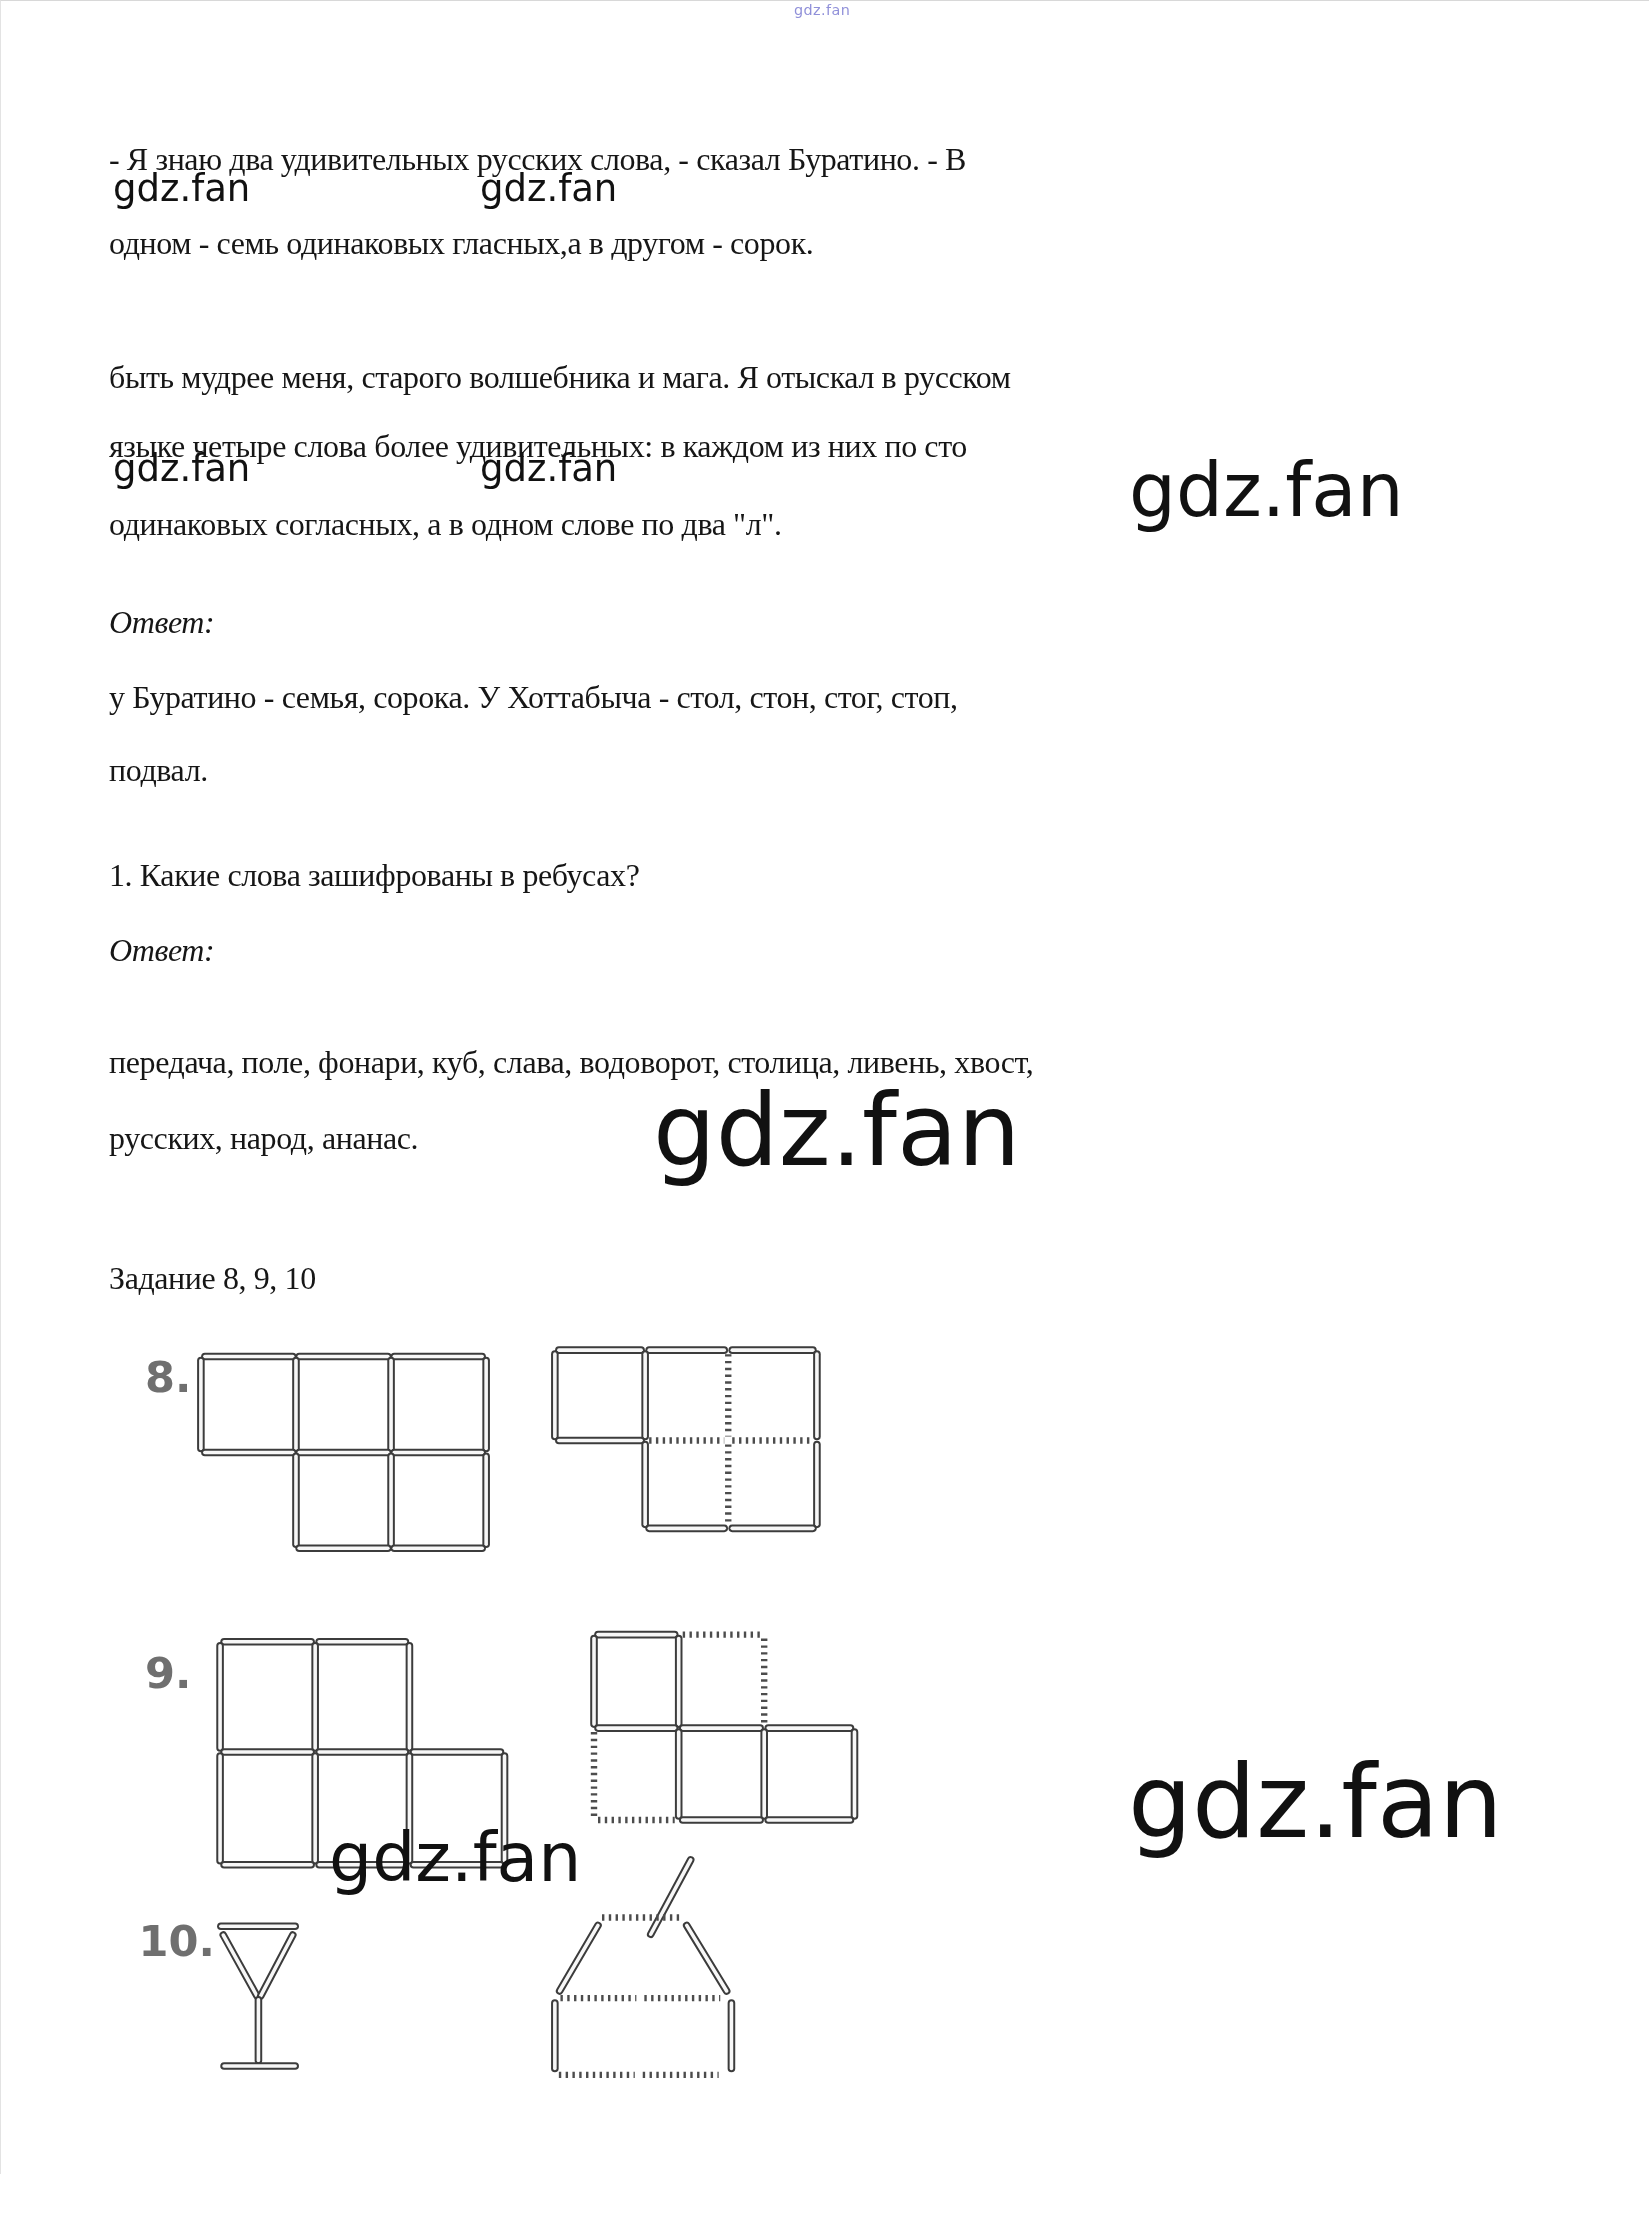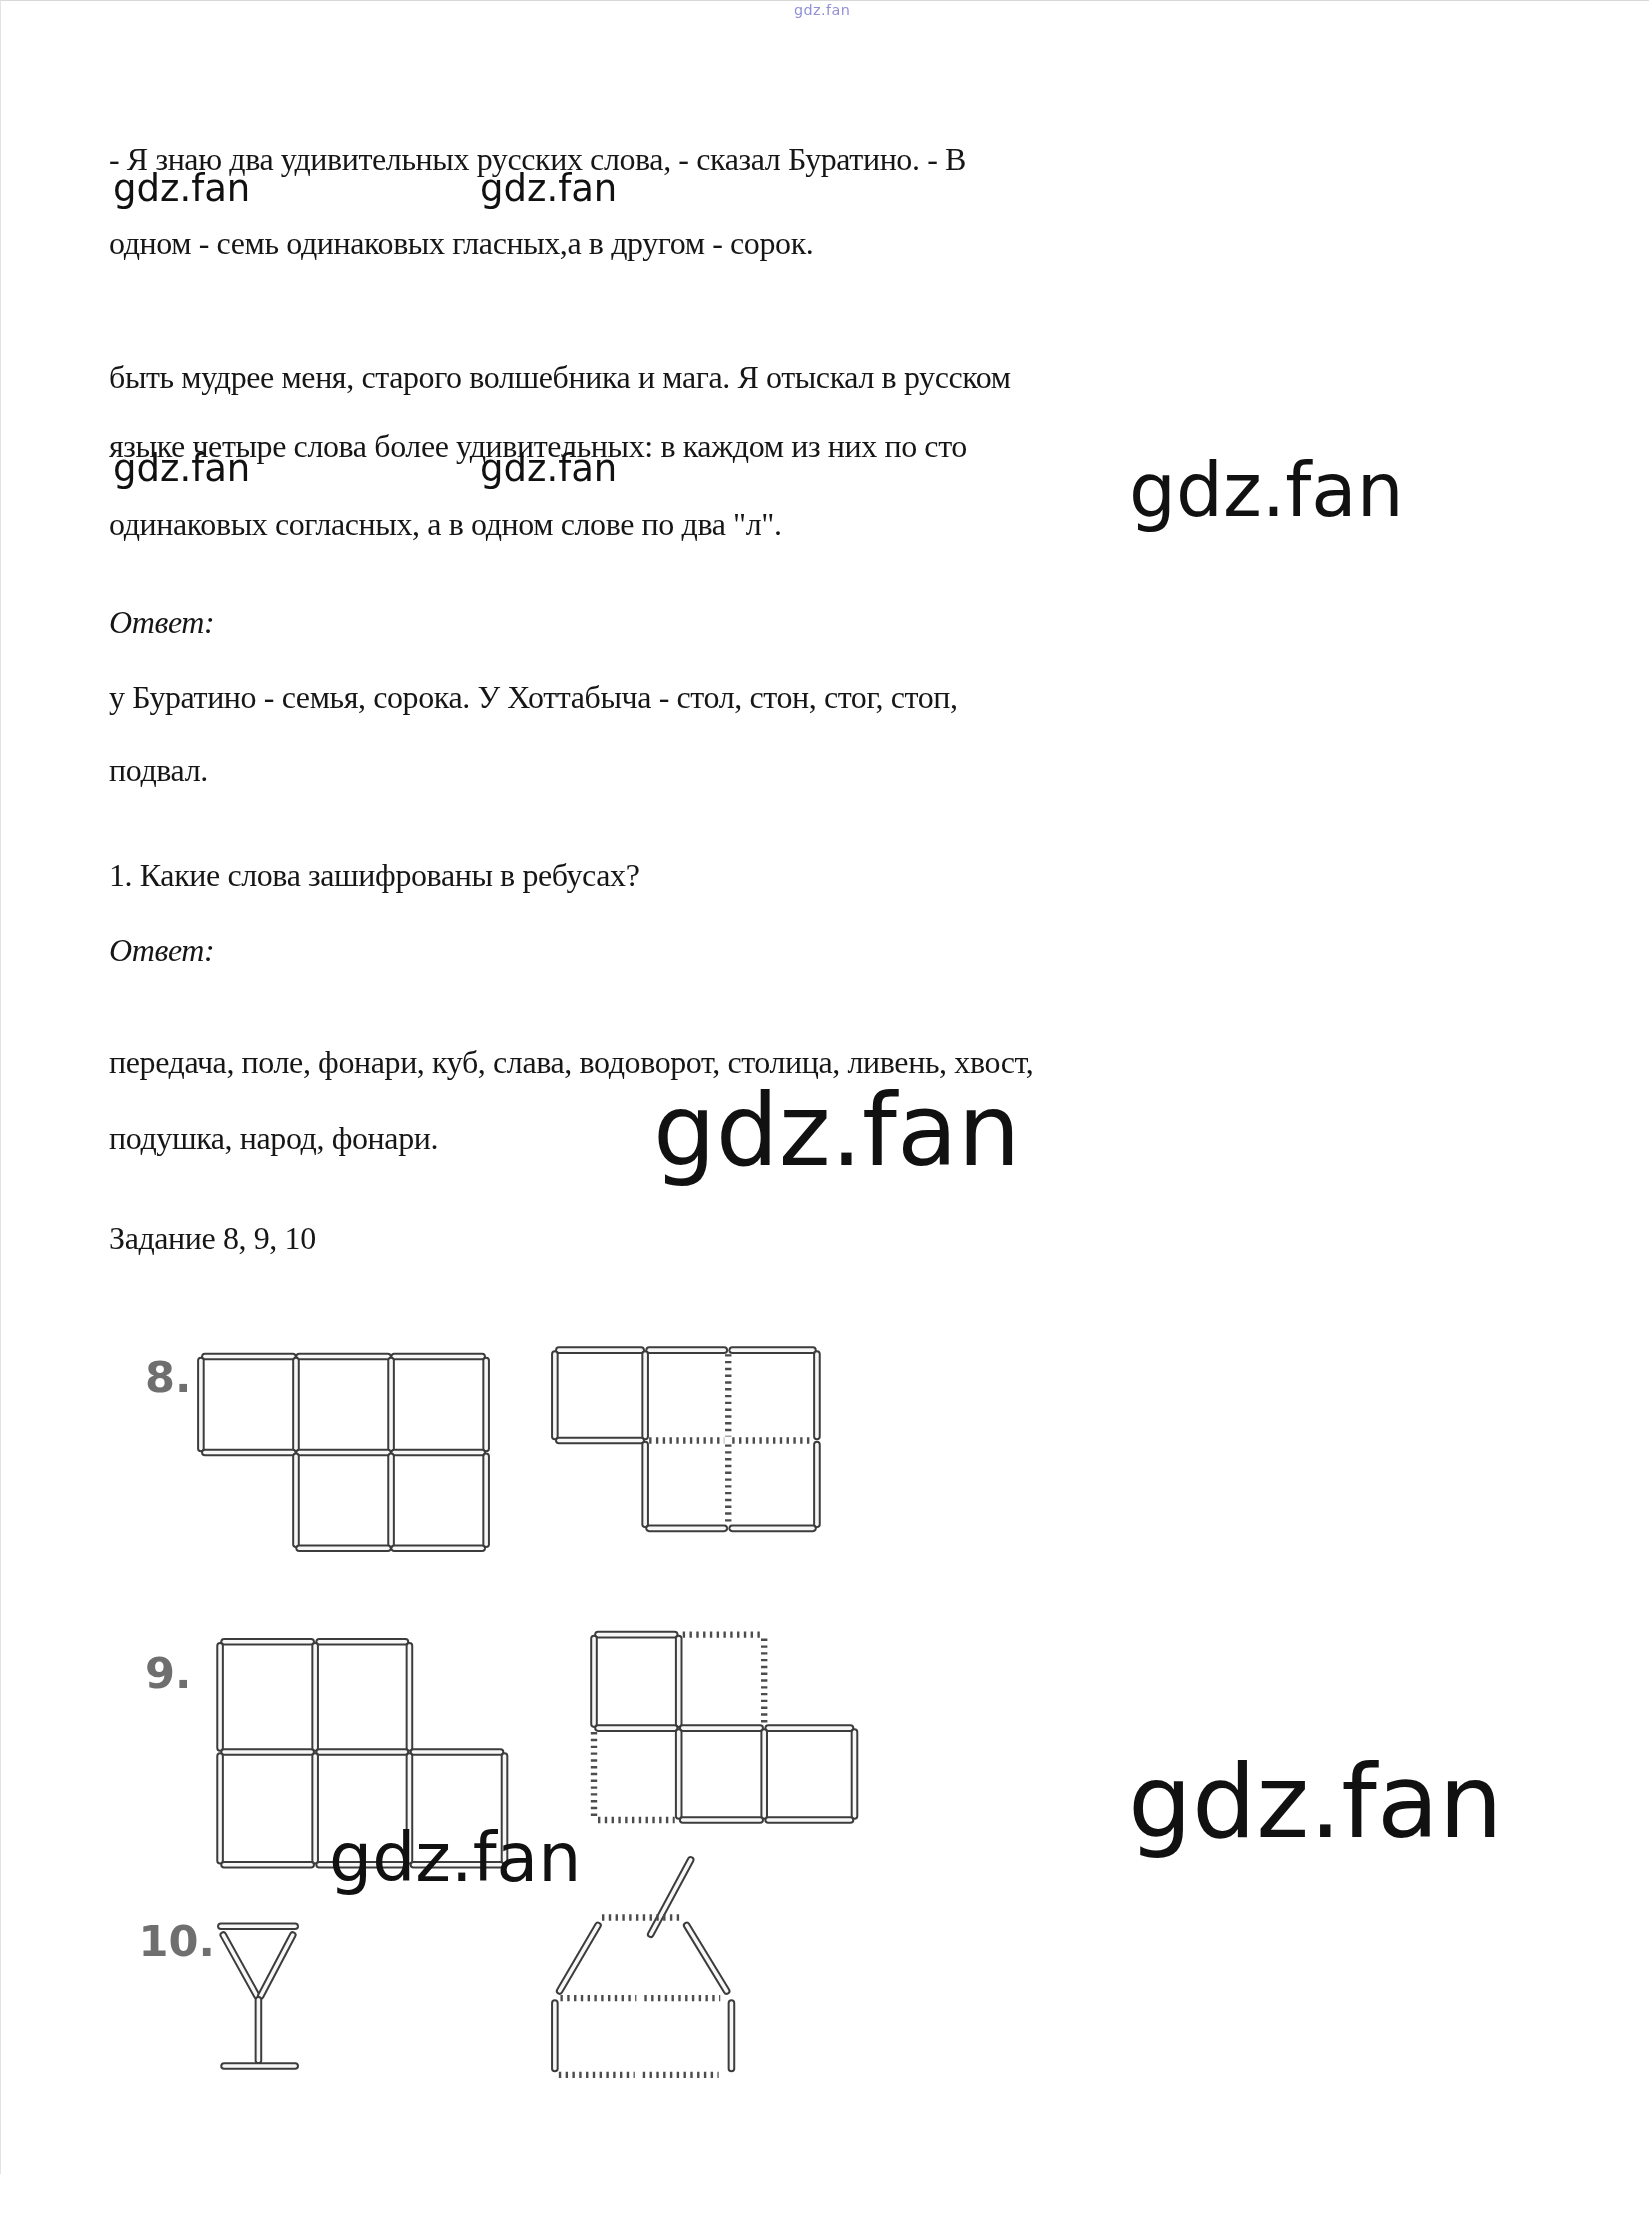--- a/index.html
+++ b/index.html
@@ -58,24 +58,24 @@
   <span class="bodyline" style="top:505px">одинаковых согласных, а в одном слове по два "л".</span>
   <span class="wm wm-big1">gdz.fan</span>
 
   <span class="bodyline answer-label" style="top:603px">Ответ:</span>
   <span class="bodyline" style="top:678px">у Буратино - семья, сорока. У Хоттабыча - стол, стон, стог, стоп,</span>
   <span class="bodyline" style="top:751px">подвал.</span>
 
   <span class="bodyline" style="top:856px">1. Какие слова зашифрованы в ребусах?</span>
   <span class="bodyline answer-label" style="top:931px">Ответ:</span>
   <span class="bodyline" style="top:1043px">передача, поле, фонари, куб, слава, водоворот, столица, ливень, хвост,</span>
-  <span class="bodyline" style="top:1119px">подушка, народ, фонари.</span>
+  <span class="bodyline" style="top:1119px">русских, народ, ананас.</span>
   <span class="wm wm-big2">gdz.fan</span>
 
-  <span class="bodyline" style="top:1219px">Задание 8, 9, 10</span>
+  <span class="bodyline" style="top:1259px">Задание 8, 9, 10</span>
 
   <svg id="figs" width="879" height="807" viewBox="100 1640 1100 1010" xmlns="http://www.w3.org/2000/svg">
       <g>
         <line x1="255" y1="1697" x2="365" y2="1697" stroke="#3c3c3c" stroke-width="9.5" stroke-linecap="round"></line>
         <line x1="255" y1="1697" x2="365" y2="1697" stroke="#f7f7f7" stroke-width="4.5" stroke-linecap="round"></line>
         <line x1="373" y1="1697" x2="484" y2="1697" stroke="#3c3c3c" stroke-width="9.5" stroke-linecap="round"></line>
         <line x1="373" y1="1697" x2="484" y2="1697" stroke="#f7f7f7" stroke-width="4.5" stroke-linecap="round"></line>
         <line x1="492" y1="1697" x2="602" y2="1697" stroke="#3c3c3c" stroke-width="9.5" stroke-linecap="round"></line>
         <line x1="492" y1="1697" x2="602" y2="1697" stroke="#f7f7f7" stroke-width="4.5" stroke-linecap="round"></line>
         <line x1="250" y1="1702" x2="250" y2="1812" stroke="#3c3c3c" stroke-width="9.5" stroke-linecap="round"></line>

